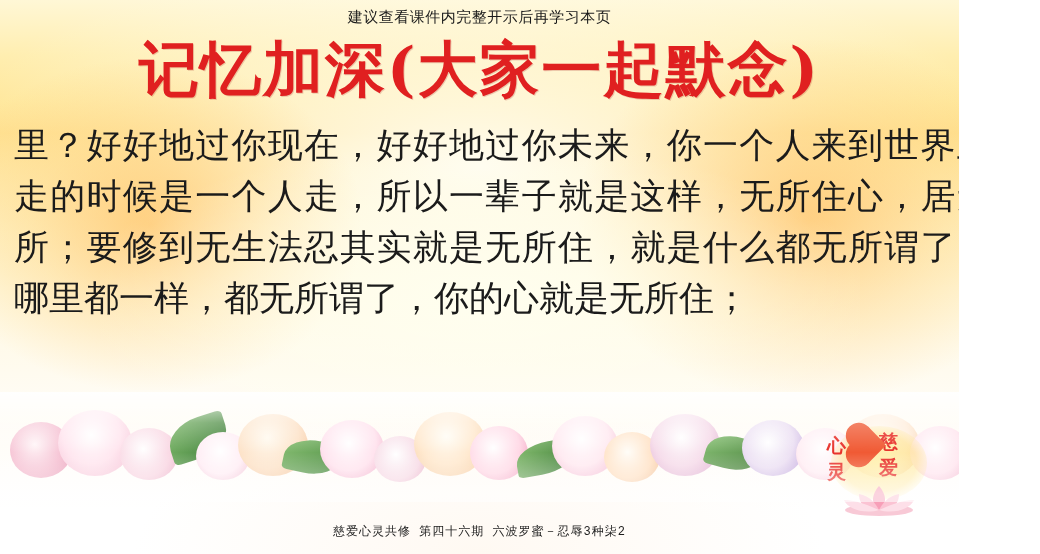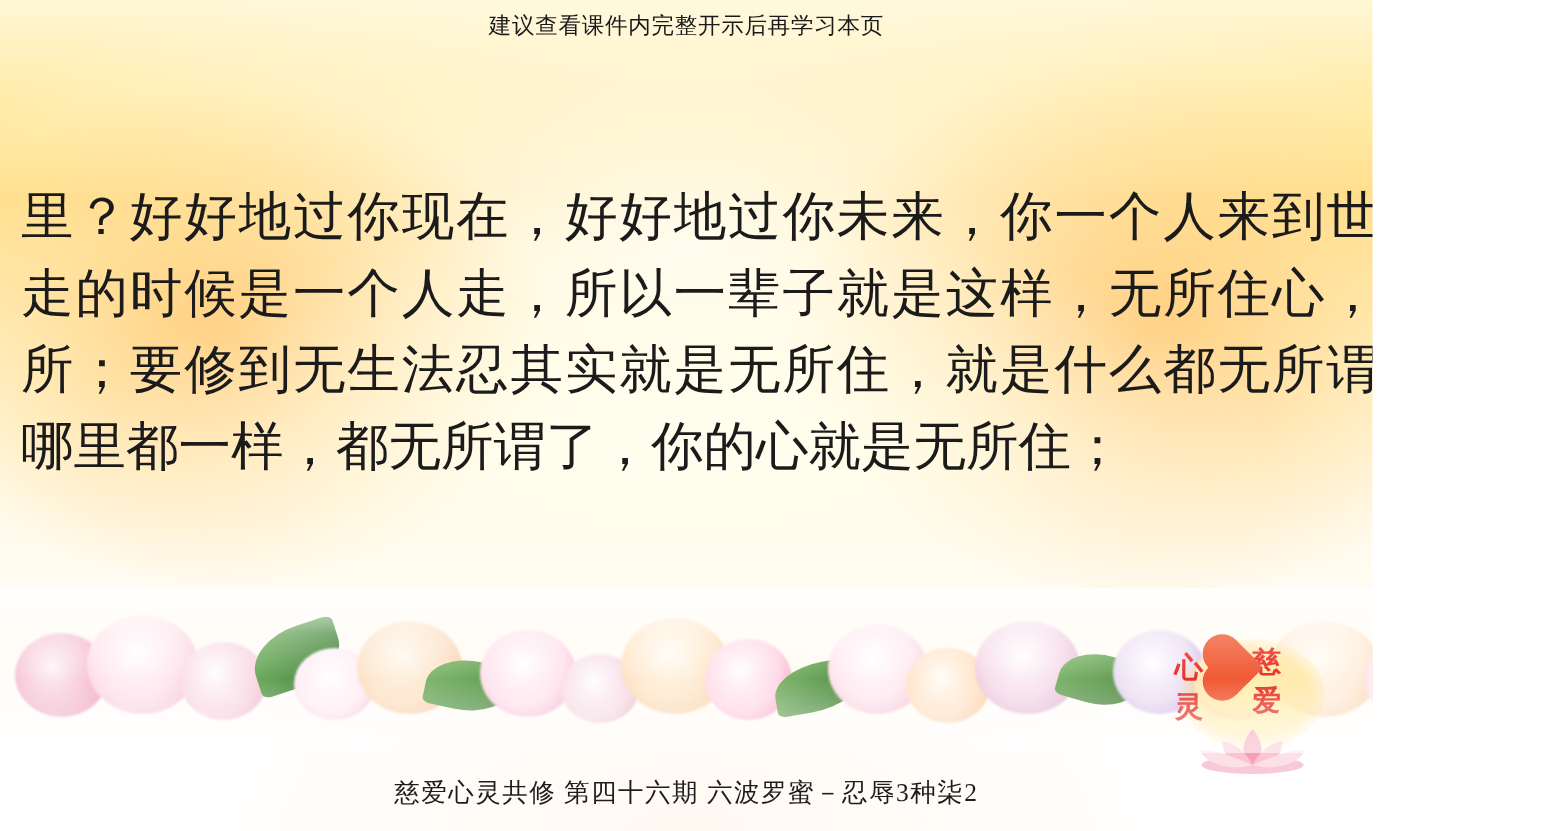--- a/index.html
+++ b/index.html
@@ -27,20 +27,21 @@
         #ffdf8a 24%,
         #ffe9a8 32%,
         #fff3c8 42%,
         #fff8dd 52%,
         #fffaea 62%,
         #fffcf4 72%,
         #fffdf8 80%,
         #ffffff 92%,
         #ffffff 100%);
     overflow: hidden;
+    padding-left: 44px;
   }
 
   
   .glow-left {
     position: absolute;
     left: -60px;
     top: 60px;
     width: 420px;
     height: 330px;
     background: radial-gradient(ellipse at center, rgba(255,176,60,0.55) 0%, rgba(255,196,90,0.28) 40%, rgba(255,220,150,0) 72%);
@@ -133,22 +134,22 @@
     position: absolute;
     border-radius: 60% 10% 60% 10%;
   }
 
   .footer {
     position: absolute;
     bottom: 14px;
     left: 0;
     width: 100%;
     text-align: center;
-    font-family: Liberation Serif, serif;
-    font-size: 17px;
+    font-family: Liberation Mono, monospace;
+    font-size: 12px;
     color: #1d1d1d;
     letter-spacing: 1px;
   }
 
   .logo {
     position: absolute;
     right: 22px;
     bottom: 36px;
     width: 116px;
     height: 96px;
@@ -206,20 +207,21 @@
 <body>
 
 <div class="slide">
 
   <div class="glow-left"></div>
   <div class="glow-right"></div>
   <div class="glow-center"></div>
 
   <div class="note">建议查看课件内完整开示后再学习本页</div>
 
+  <div class="title">记忆加深(大家一起默念)</div>
 
   <div class="body-text">
     <p>里？好好地过你现在，好好地过你未来，你一个人来到世界上，走的时候是一个人走，所以一辈子就是这样，无所住心，居无定所；要修到无生法忍其实就是无所住，就是什么都无所谓了，到哪里都一样，都无所谓了，你的心就是无所住；</p>
   </div>
 
   <div class="flower-band">
 
     <div class="blossom" style="left:10px;  top:30px; width:62px; height:56px; background:radial-gradient(circle at 40% 40%, #fff6f8 0%, #f6c3d4 55%, #e79ab6 100%);"></div>
     <div class="blossom" style="left:58px;  top:18px; width:74px; height:66px; background:radial-gradient(circle at 45% 38%, #ffffff 0%, #ffe6ef 50%, #f3b9cf 100%);"></div>
     <div class="blossom" style="left:120px; top:36px; width:58px; height:52px; background:radial-gradient(circle at 40% 40%, #fff 0%, #f9d7e3 60%, #eaa6c2 100%);"></div>

